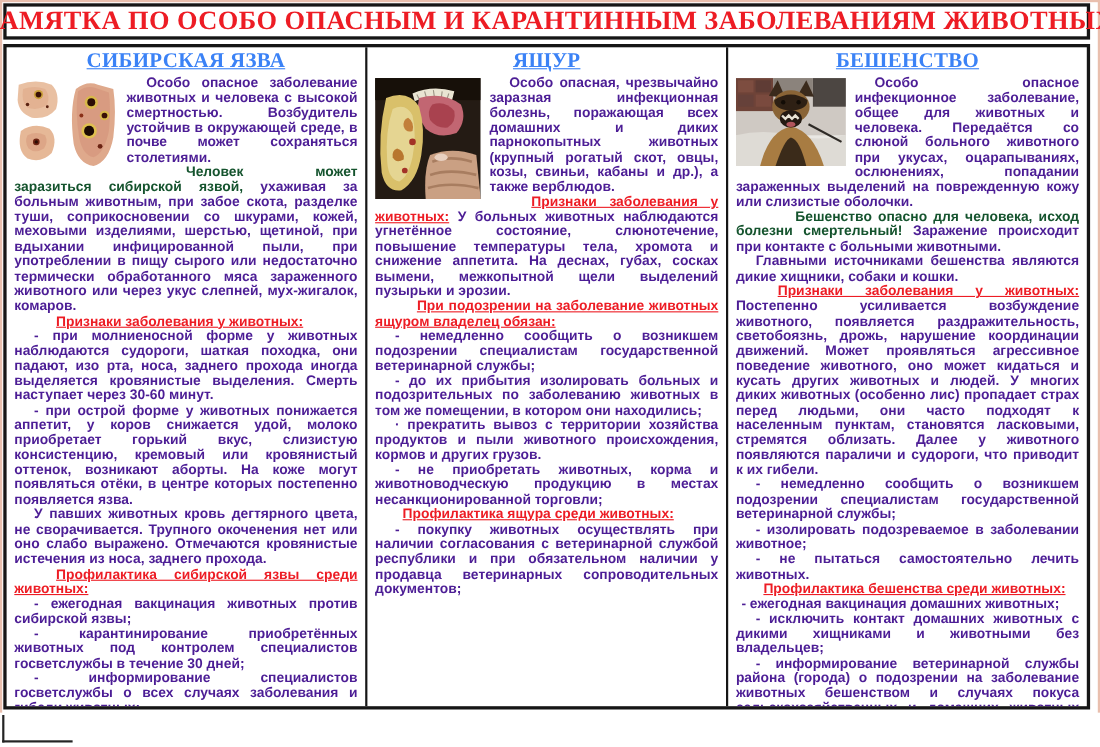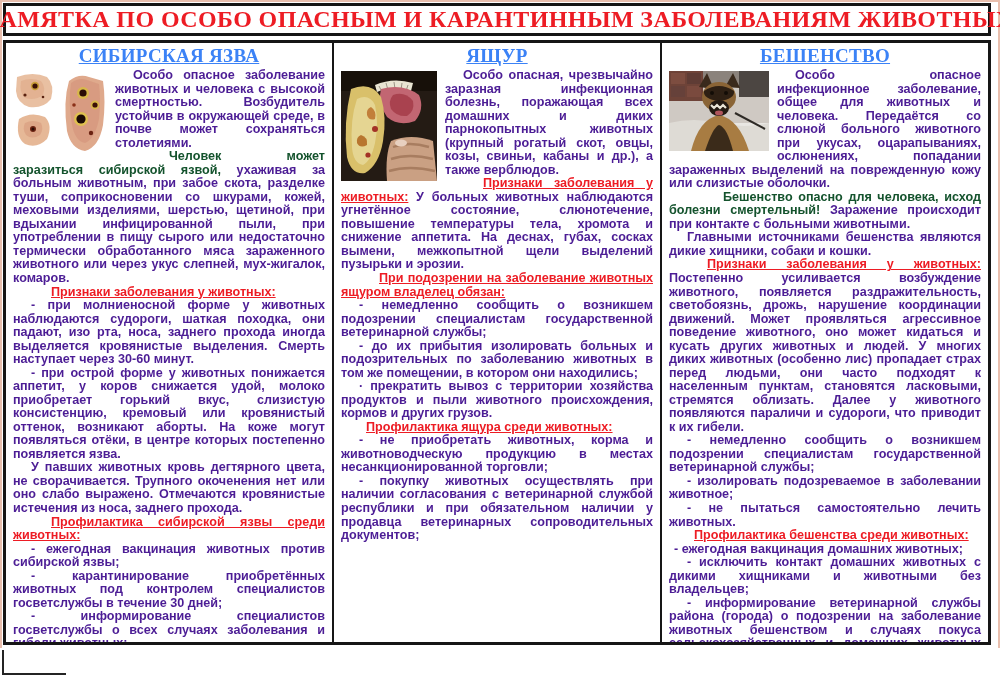--- a/index.html
+++ b/index.html
@@ -132,22 +132,22 @@
         <path d="M50 70 Q70 62 92 70 L96 110 L46 110 Q44 84 50 70Z" fill="#caa083"></path>
         <path d="M52 76 Q68 70 88 76 M50 88 Q68 82 92 88 M48 100 Q68 94 94 100" stroke="#a87d60" stroke-width="2.4" fill="none"></path>
         <ellipse cx="60" cy="72" rx="6" ry="3.4" fill="#e8d0c0"></ellipse>
       </svg>
     <p class="para"><span class="s-b">Особо опасная, чрезвычайно заразная инфекционная болезнь, поражающая всех домашних и диких парнокопытных животных (крупный рогатый скот, овцы, козы, свиньи, кабаны и др.), а также верблюдов.</span></p>
         <p class="para"><span class="s-ru">Признаки заболевания у животных:</span><span class="s-b"> У больных животных наблюдаются угнетённое состояние, слюнотечение, повышение температуры тела, хромота и снижение аппетита. На деснах, губах, сосках вымени, межкопытной щели выделений пузырьки и эрозии.</span></p>
         <p class="para"><span class="s-ru">При подозрении на заболевание животных ящуром владелец обязан:</span></p>
         <p class="para"><span class="s-b">- немедленно сообщить о возникшем подозрении специалистам государственной ветеринарной службы;</span></p>
         <p class="para"><span class="s-b">- до их прибытия изолировать больных и подозрительных по заболеванию животных в том же помещении, в котором они находились;</span></p>
         <p class="para"><span class="s-b">· прекратить вывоз с территории хозяйства продуктов и пыли животного происхождения, кормов и других грузов.</span></p>
+        <p class="para"><span class="s-b">- не приобретать животных, корма и животноводческую продукцию в местах несанкционированной торговли;</span></p>
         <p class="para flush"><span class="s-ru">Профилактика ящура среди животных:</span></p>
-        <p class="para"><span class="s-b">- не приобретать животных, корма и животноводческую продукцию в местах несанкционированной торговли;</span></p>
         <p class="para"><span class="s-b">- покупку животных осуществлять при наличии согласования с ветеринарной службой республики и при обязательном наличии у продавца ветеринарных сопроводительных документов;</span></p>
       </div>
   </section>
 
   <section class="col">
     <h2>БЕШЕНСТВО</h2>
     <div class="col-body">
       <svg class="photo" width="100" height="80" viewBox="0 0 100 80">
         <rect width="100" height="80" fill="#cfc9c3"></rect>
 

